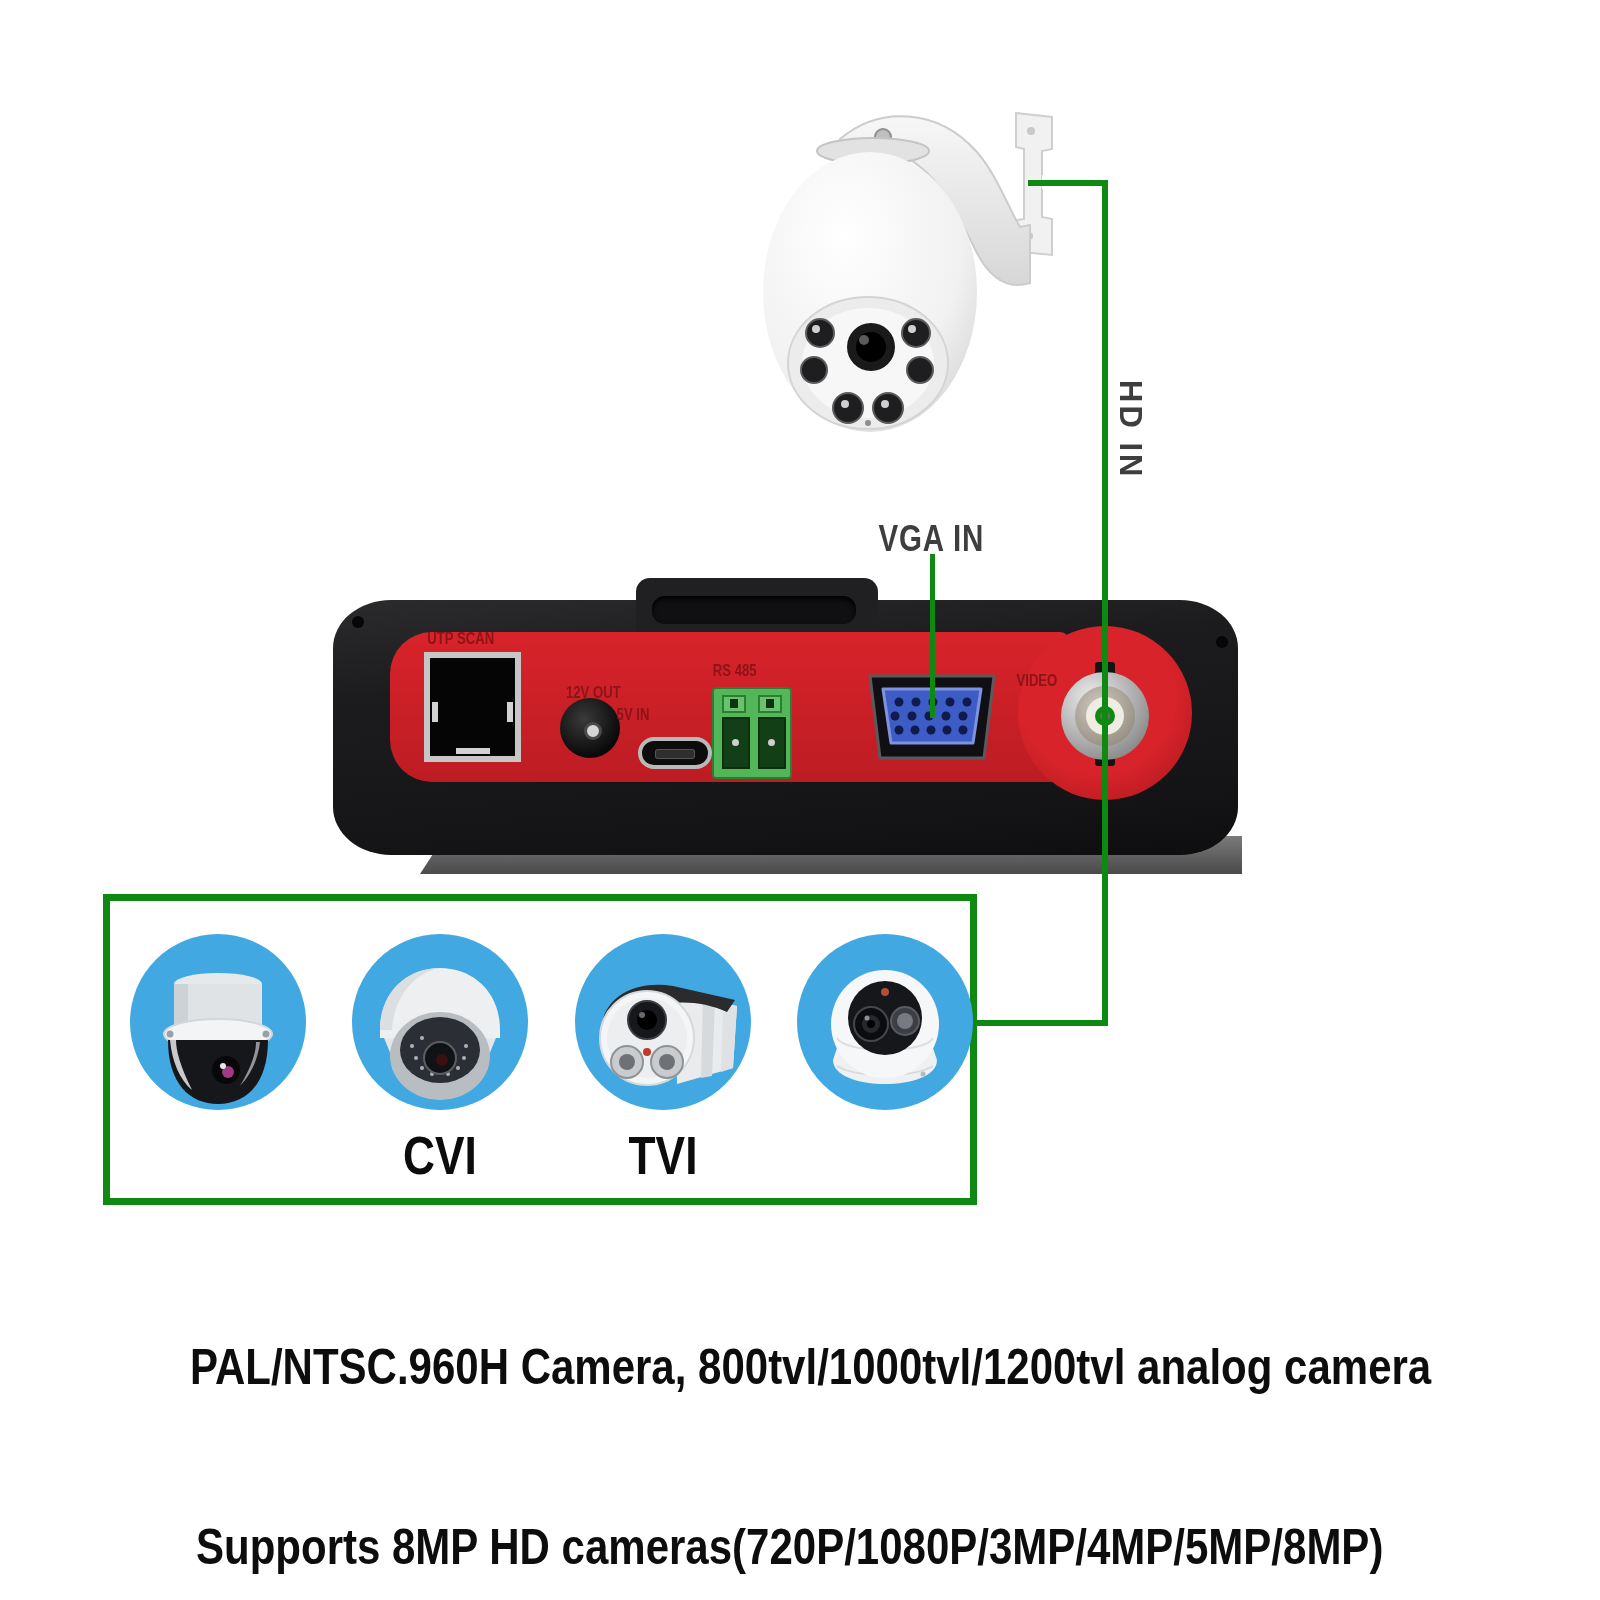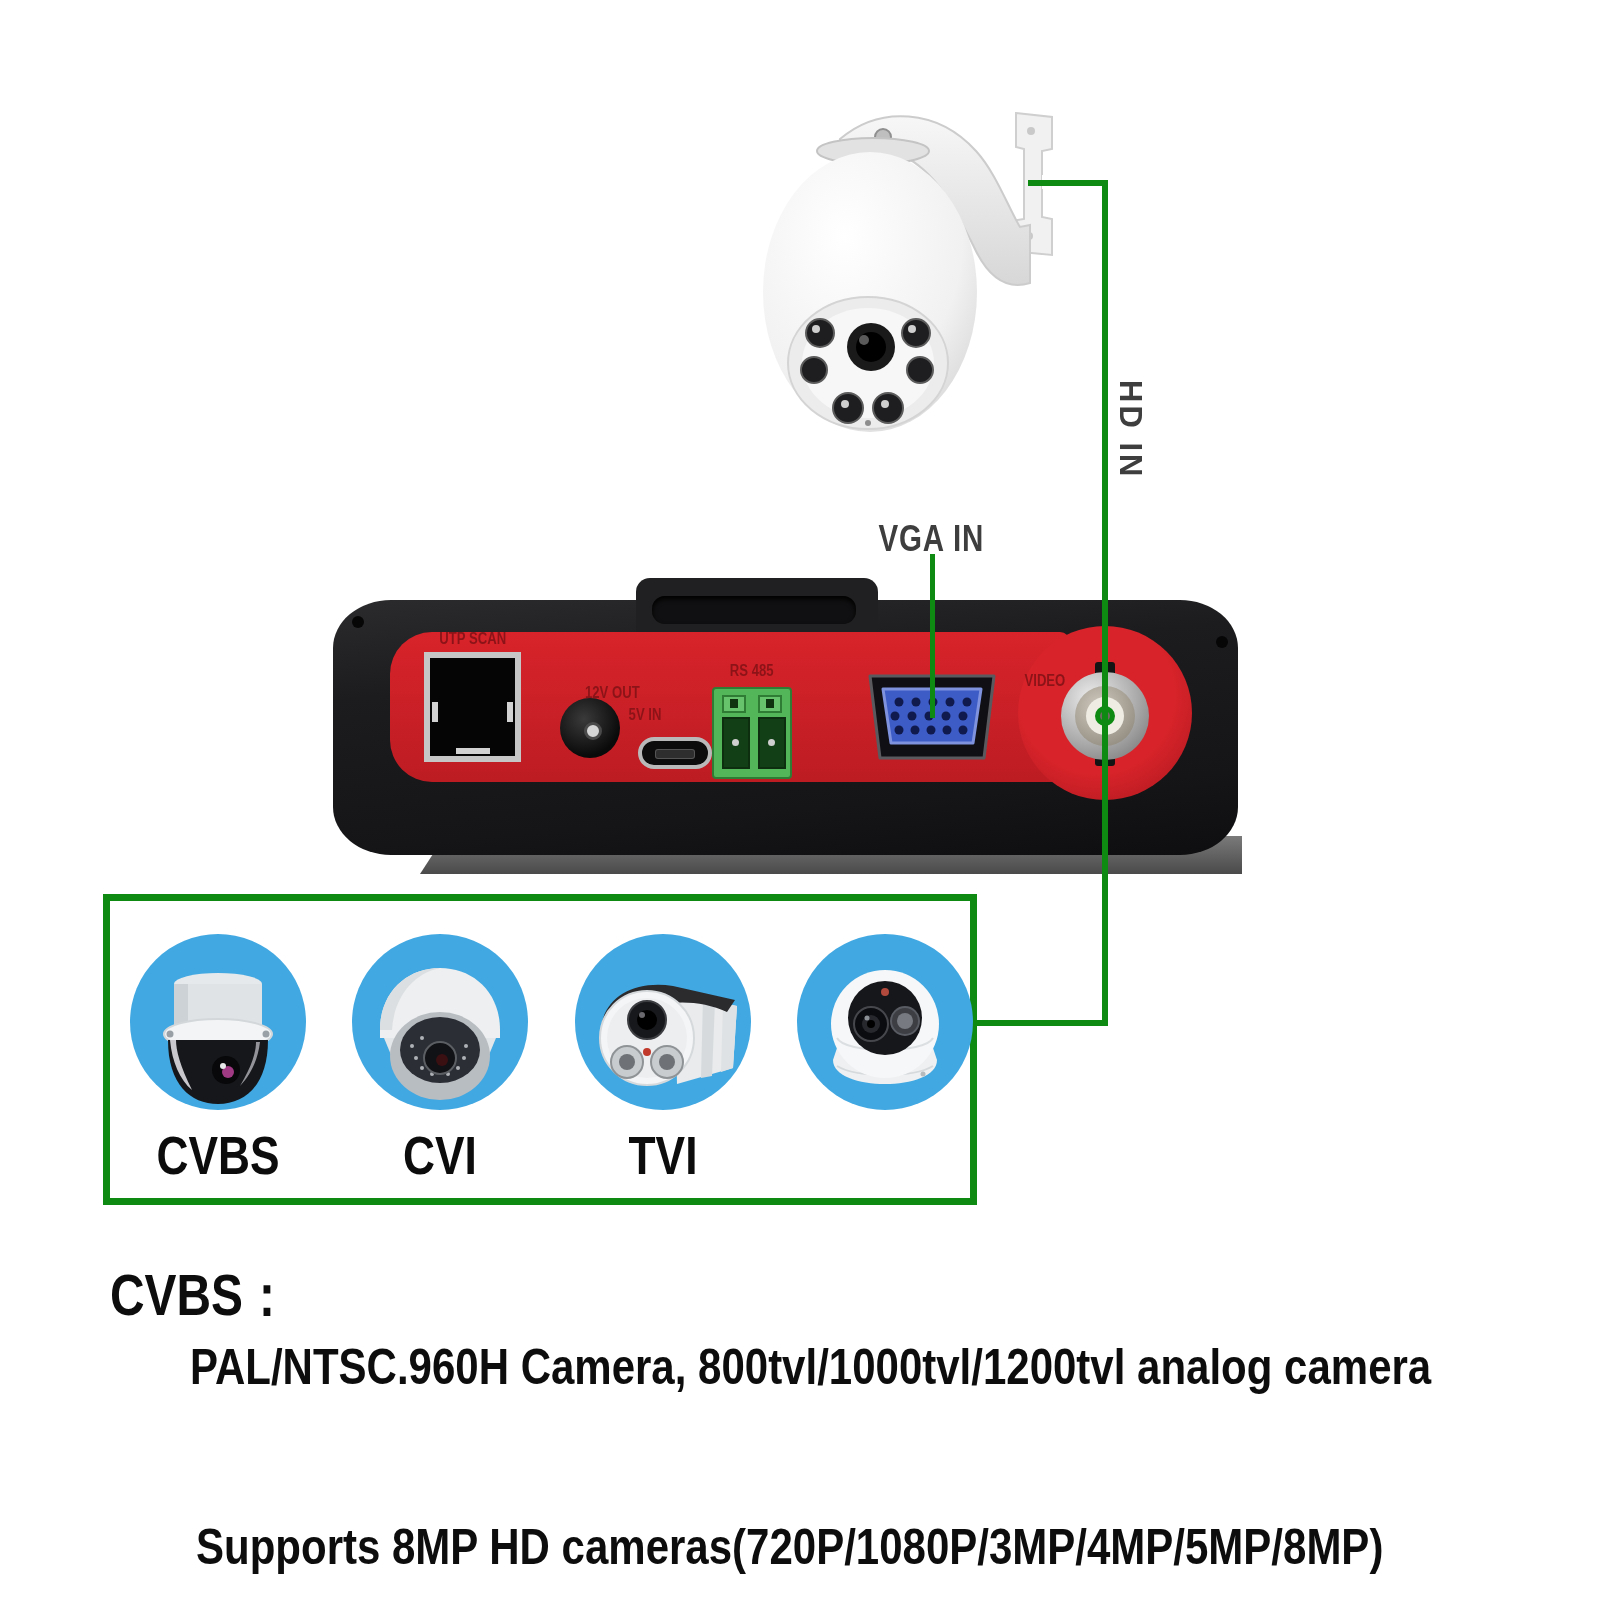--- a/index.html
+++ b/index.html
@@ -24,21 +24,21 @@
   .dev-bump-slot{left:652px;top:596px;width:204px;height:28px;border-radius:13px;
             background:#101012;box-shadow:inset 0 3px 5px #000;z-index:1;}
   .dev-body{left:333px;top:600px;width:905px;height:255px;border-radius:58px/48px;
             background:linear-gradient(175deg,#2b2b2d 0%,#1c1c1e 30%,#151517 75%,#0e0e10 100%);
             z-index:1;}
   .dev-notch{width:12px;height:12px;border-radius:50%;background:#060607;z-index:2;}
   .red-panel{left:390px;top:632px;width:680px;height:150px;border-radius:42px 10px 10px 42px;
             background:linear-gradient(#d8232a,#bd1c23);z-index:2;}
   .bnc-lobe{left:1018px;top:626px;width:174px;height:174px;border-radius:50%;
             background:radial-gradient(circle at 45% 40%,#d8232a 55%,#a5161c 100%);z-index:2;}
-  .port-label{position:absolute;color:#8c1418;font-weight:bold;font-size:16px;z-index:4;text-align:center;}
+  .port-label{position:absolute;color:#8c1418;font-weight:bold;font-size:16px;z-index:4;text-align:left;}
 
   
   .rj45{left:424px;top:652px;width:97px;height:110px;background:#050505;
         border:6px solid #c6c6c6;box-sizing:border-box;z-index:3;}
   .rj45 .clip{position:absolute;background:#d2d2d2;}
   
   .dcjack{left:560px;top:698px;width:60px;height:60px;border-radius:50%;z-index:3;
           background:radial-gradient(circle at 40% 35%,#3a3a3a,#0a0a0a 70%);}
   .dcpin{left:584px;top:722px;width:12px;height:12px;border-radius:50%;background:#d6d6d6;
          border:3px solid #4a4a4a;z-index:4;}
@@ -271,21 +271,19 @@
     <circle cx="74" cy="90" r="17" fill="#0b0c0f" stroke="#45474d" stroke-width="2"></circle>
     <circle cx="74" cy="90" r="9" fill="#26282e"></circle>
     <circle cx="74" cy="90" r="4" fill="#000"></circle>
     <circle cx="70" cy="84" r="2.5" fill="#8b8f96"></circle>
     <circle cx="108" cy="87" r="14" fill="#3c3e44" stroke="#595c63" stroke-width="2"></circle>
     <circle cx="108" cy="87" r="8" fill="#8b8f96" opacity="0.75"></circle>
     <circle cx="88" cy="58" r="4" fill="#b34a3e"></circle>
     <circle cx="126" cy="140" r="2.5" fill="#b6babd"></circle>
   </svg>
 
-  <div class="cam-label" style="left:108px;width:220px"><span class="condc">CVBS</span></div>
   <div class="cam-label" style="left:553px;width:220px"><span class="condc">TVI</span></div>
   <div class="cam-label" style="left:330px;width:220px"><span class="condc">CVI</span></div>
 
-  <div class="desc-h" style="left:110px;top:1258px"><span class="cond">CVBS：</span></div>
   <div class="desc-p" style="left:190px;top:1338px"><span class="cond">PAL/NTSC.960H Camera, 800tvl/1000tvl/1200tvl analog camera</span></div>
   <div class="desc-p" style="left:196px;top:1518px"><span class="cond">Supports 8MP HD cameras(720P/1080P/3MP/4MP/5MP/8MP)</span></div>
 
 </div>
 
 </body></html>

